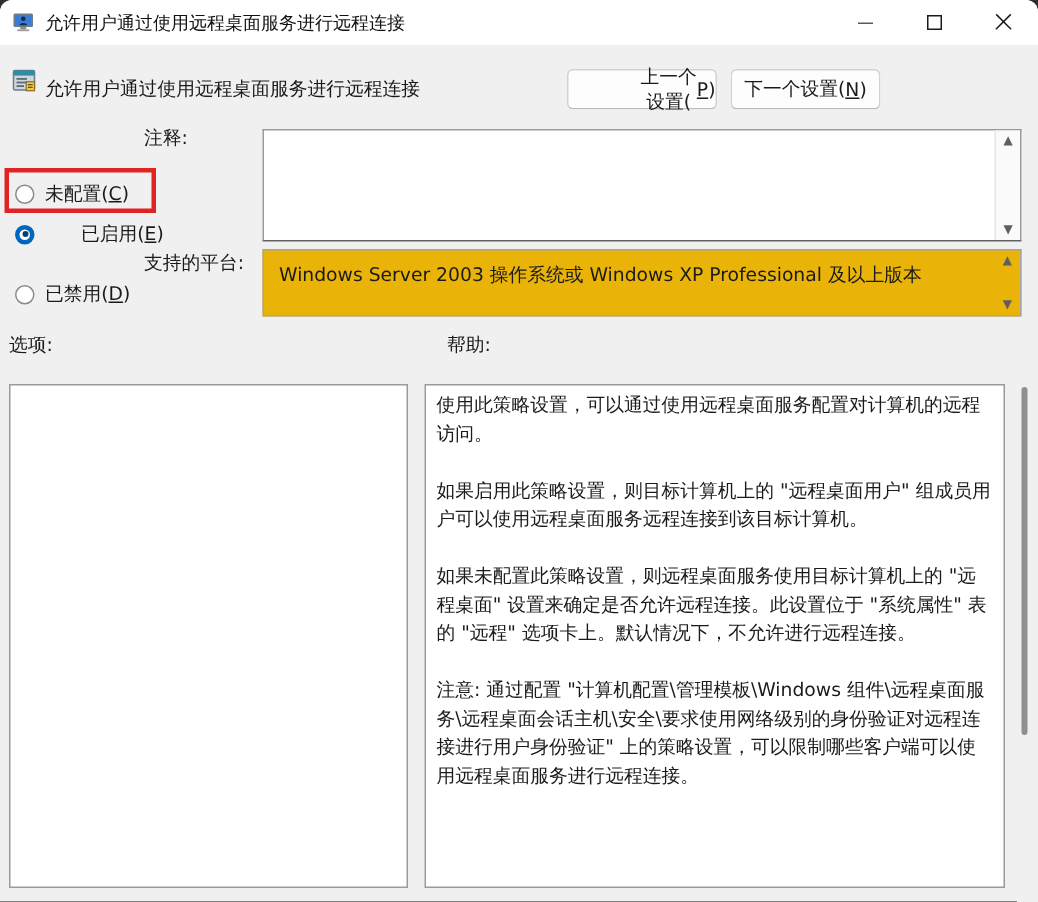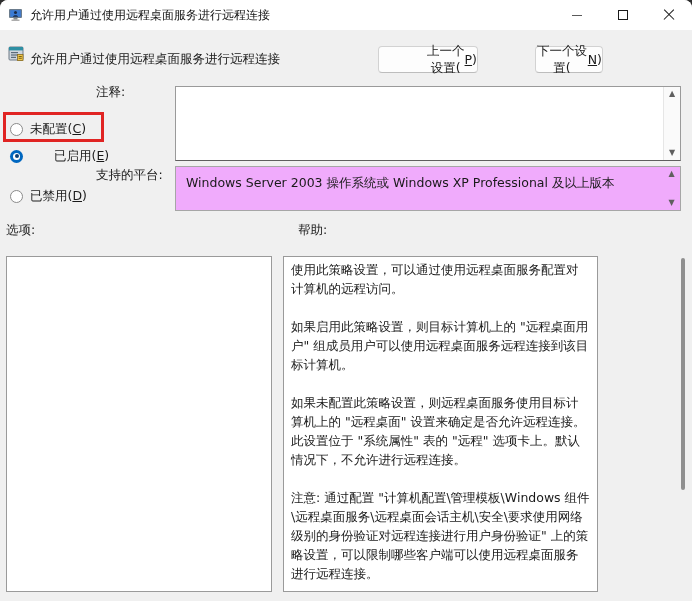--- a/index.html
+++ b/index.html
@@ -19,47 +19,47 @@
   .glyph-max { width:10px; height:10px; border:1px solid #1a1a1a; display:block; }
   .glyph-close { position:relative; width:12px; height:12px; display:block; }
   .glyph-close::before,.glyph-close::after { content:""; position:absolute; left:-1px; top:5px; width:14px; height:1.3px; background:#1a1a1a; }
   .glyph-close::before { transform:rotate(45deg); } .glyph-close::after { transform:rotate(-45deg); }
   
   .policy-icon { position:absolute; left:8px; top:46px; width:16px; height:16px; }
   .setting-name { position:absolute; left:30px; top:46px; line-height:26px; white-space:nowrap; }
   .nav-btn { position:absolute; top:46px; height:27px; background:#fdfdfd; border:1px solid #d2d2d2;
     border-bottom-color:#bdbdbd; border-radius:4px; font-size:12.5px; color:#1a1a1a;
     display:flex; align-items:center; justify-content:center; font-family:inherit; cursor:default; }
-  .btn-prev { left:378px; width:100px;padding-left:48px; } .btn-next { left:487px; width:68px;margin-left:48px; }
+  .btn-prev { left:378px; width:100px;padding-left:48px; } .btn-next { left:487px; width:100px; }
   .mnemonic { text-decoration:underline; }
   
   .radio-row { position:absolute; left:10px; height:16px; display:flex; align-items:center; gap:7px;margin-top:28px; }
   .radio-circle { width:13px; height:13px; border-radius:50%; background:#fff; border:1px solid #8b8b8b; position:relative; flex:0 0 auto; }
   .radio-row.selected .radio-circle { border:none; background:#0067c0; }
   .radio-row.selected .radio-circle::after { content:""; position:absolute; inset:3px; background:#fff; border-radius:50%; }
   .radio-row.selected .radio-circle::before { content:""; position:absolute; inset:4.5px; background:#0b3f75; border-radius:50%; z-index:1; }
   .radio-label { white-space:nowrap; }
   .highlight-box { position:absolute; left:3px; top:112px; width:101px; height:30px; border:3px solid #e02423; pointer-events:none; }
   
   .field-label { position:absolute; white-space:nowrap; }
   .comment-label { left:96px; top:84px; }
   .supported-label { left:96px; top:167px; }
   .comment-box { position:absolute; left:175px; top:86px; width:506px; height:75px; background:#fff;
     border:1px solid #9a9a9a; border-bottom-color:#5f5f5f; }
-  .platform-box { position:absolute; left:175px; top:166px; width:506px; height:45px; background:#f0abfc; border:1px solid #a6a6a6; }
+  .platform-box { position:absolute; left:175px; top:166px; width:506px; height:45px; background:#eab308; border:1px solid #a6a6a6; }
   .platform-text { position:absolute; left:10px; top:7px; right:24px; line-height:17px; }
   .vscroll { position:absolute; right:0; top:0; bottom:0; width:17px; display:flex; flex-direction:column;
     justify-content:space-between; align-items:center; padding:3px 0; }
   .comment-box .vscroll { background:#fafafa; border-left:1px solid #e6e6e6; }
   .scroll-arrow { font-size:8px; color:#5f5f5f; line-height:8px; }
   
   .options-label { position:absolute; left:6px; top:222px; }
   .help-label { position:absolute; left:298px; top:222px; }
   .options-box { position:absolute; left:6px; top:256px; width:266px; height:336px; background:#fff; border:1px solid #9a9a9a; }
-  .help-box { position:absolute; left:283px; top:256px; width:315px; height:336px; background:#fff; border:1px solid #9a9a9a; overflow:hidden; }
+  .help-box { position:absolute; left:283px; top:256px; width:387px; height:336px; background:#fff; border:1px solid #9a9a9a; overflow:hidden; }
   .help-content { padding:3px 7px; line-height:19px; }
   .help-content p { margin:0 0 19px 0; }
   .help-thumb { position:absolute; left:681px; top:258px; width:4px; height:232px; background:#8f8f8f; border-radius:2px; }
 </style>
 </head>
 <body>
 
 <div class="window">
 
   <div class="titlebar">

